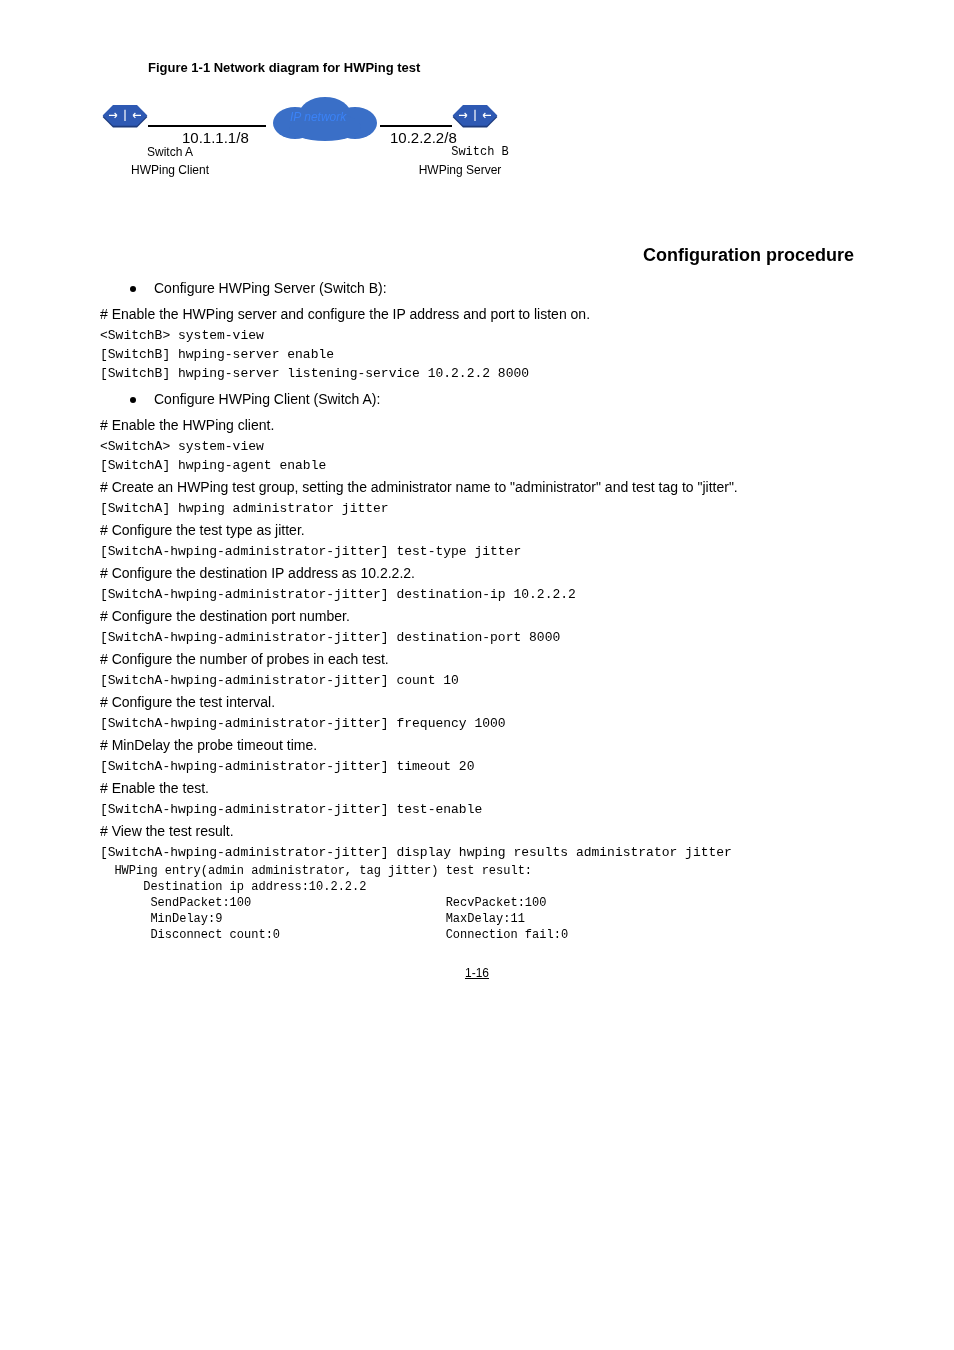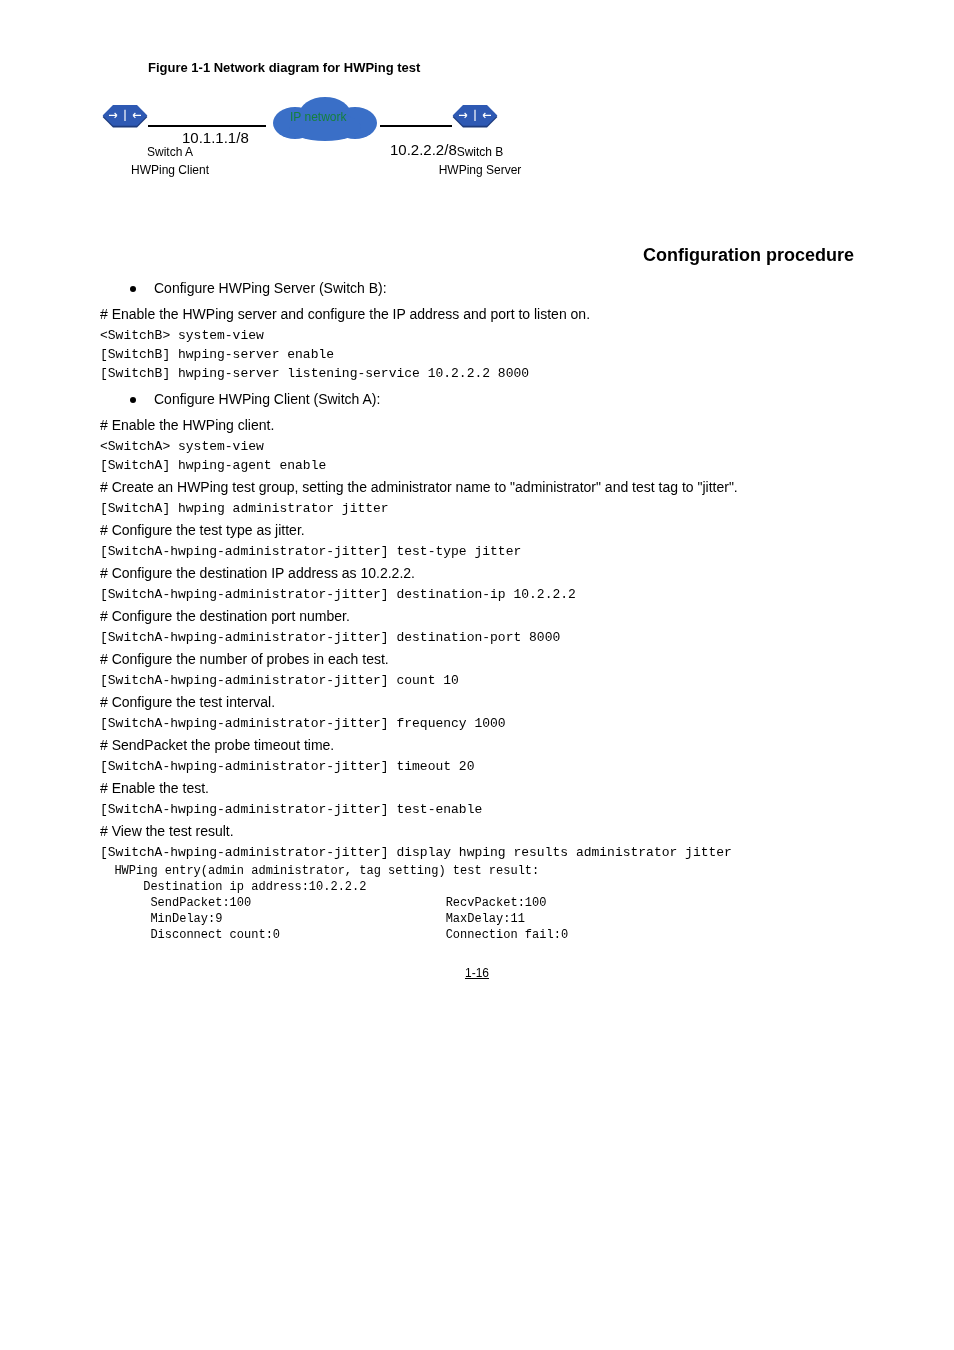--- a/index.html
+++ b/index.html
@@ -32,25 +32,26 @@
   .cloud {
     position: absolute;
     width: 120px;
     height: 50px;
     left: 165px;
     top: 8px;
   }
   .cloud svg { display: block; }
   .cloud-label {
     position: absolute;
-    color: #15803d;
+    color: #3b82f6;
     font-size: 12px;
     left: 190px;
     top: 25px;
     z-index: 3;
+    font-style: italic;
   }
   .hline {
     position: absolute;
     height: 2px;
     background: #000;
   }
   .ip-label {
     position: absolute;
     font-size: 15px;
   }
@@ -131,25 +132,25 @@
       <ellipse cx="60" cy="22" rx="26" ry="18" fill="#3a6fc7"></ellipse>
       <ellipse cx="90" cy="30" rx="22" ry="16" fill="#3a6fc7"></ellipse>
       <ellipse cx="60" cy="34" rx="36" ry="14" fill="#3a6fc7"></ellipse>
     </svg>
   </div>
   <div class="cloud-label">IP network</div>
 
   <div class="hline" style="left:48px; top:40px; width:118px;"></div>
   <div class="hline" style="left:280px; top:40px; width:72px;"></div>
   <div class="ip-label" style="left:82px; top:44px;">10.1.1.1/8</div>
-  <div class="ip-label" style="left:290px; top:56px;text-align:center;">10.2.2.2/8</div>
+  <div class="ip-label" style="left:290px; top:44px;text-align:center;">10.2.2.2/8</div>
   <div class="node-label" style="left:20px; top:60px; width:100px;">Switch A</div>
   <div class="node-label" style="left:10px; top:78px; width:120px;">HWPing Client</div>
-  <div class="node-label" style="left:330px; top:60px; width:100px;">Switch B</div>
-  <div class="node-label" style="left:320px; top:78px; width:120px;">HWPing Server</div>
+  <div class="node-label" style="left:330px; top:60px; width:100px;font-family:Liberation Mono, monospace;">Switch B</div>
+  <div class="node-label" style="left:300px; top:78px; width:120px;">HWPing Server</div>
 </div>
 
 <div class="section-heading">Configuration procedure</div>
 
 <div class="bullet-row">
   <div class="bullet-dot"></div>
   <div>Configure HWPing Server (Switch B):</div>
 </div>
 
 <div class="comment-line"># Enable the HWPing server and configure the IP address and port to listen on.</div>
@@ -177,28 +178,28 @@
 
 <div class="comment-line"># Configure the destination port number.</div>
 <div class="cmd-line">[SwitchA-hwping-administrator-jitter] destination-port 8000</div>
 
 <div class="comment-line"># Configure the number of probes in each test.</div>
 <div class="cmd-line">[SwitchA-hwping-administrator-jitter] count 10</div>
 
 <div class="comment-line"># Configure the test interval.</div>
 <div class="cmd-line">[SwitchA-hwping-administrator-jitter] frequency 1000</div>
 
-<div class="comment-line"># SendPacket the probe timeout time.</div>
+<div class="comment-line"># MinDelay the probe timeout time.</div>
 <div class="cmd-line">[SwitchA-hwping-administrator-jitter] timeout 20</div>
 
 <div class="comment-line"># Enable the test.</div>
 <div class="cmd-line">[SwitchA-hwping-administrator-jitter] test-enable</div>
 
 <div class="comment-line"># View the test result.</div>
 <div class="cmd-line">[SwitchA-hwping-administrator-jitter] display hwping results administrator jitter</div>
 
-<div class="out-line">  HWPing entry(admin administrator, tag setting) test result:</div>
+<div class="out-line">  HWPing entry(admin administrator, tag jitter) test result:</div>
 <div class="out-line">      Destination ip address:10.2.2.2</div>
 <div class="out-line">       SendPacket:100                           RecvPacket:100</div>
 <div class="out-line">       MinDelay:9                               MaxDelay:11</div>
 <div class="out-line">       Disconnect count:0                       Connection fail:0</div>
 
 <div class="footer">1-16</div>
 
 </body></html>

